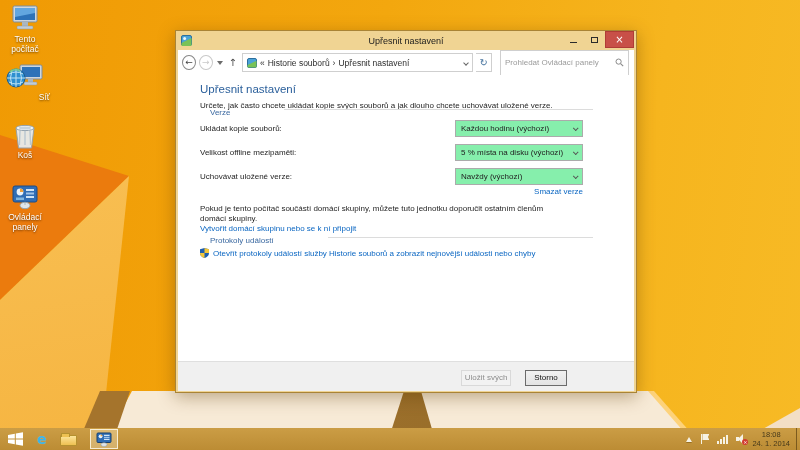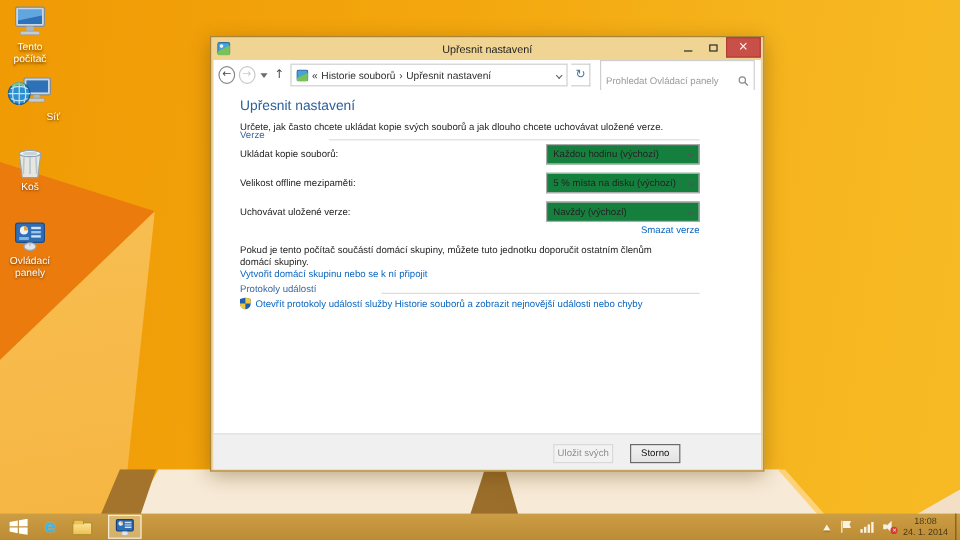--- a/index.html
+++ b/index.html
@@ -52,35 +52,35 @@
   .upg { font-size:10px; margin:0 2px; }
   .addr { width:254px; height:19px; border:1px solid #cfcfcf; display:flex; align-items:center;
           padding:0 4px; gap:3px; font-size:8.5px; color:#2e2e2e; }
   .addr .crumb { white-space:nowrap; }
   .addr .chev { margin-left:auto; width:4px; height:4px; border-right:1px solid #666;
                 border-bottom:1px solid #666; transform:rotate(45deg); }
   .refresh { width:17px; height:19px; border:1px solid #cfcfcf; border-left:none;
              display:flex; align-items:center; justify-content:center;
              font-size:10px; color:#47749f; font-family:"DejaVu Sans",sans-serif; }
   .search { width:136px; height:19px; border:1px solid #cfcfcf; margin-left:5px;
-            display:flex; align-items:flex-start; padding:12px 4px; }
+            display:flex; align-items:center; padding:12px 4px; }
   .search input { border:none; outline:none; flex:1; font-size:8px; min-width:0;
                   font-family:"Liberation Sans",sans-serif; color:#333; }
   .search input::placeholder { color:#9a9a9a; }
 
   #content { position:relative; background:#fff; height:316px; font-size:8px; color:#1e1e1e; }
   #content h1 { position:absolute; left:22px; top:8px; font-size:11.5px; font-weight:400; color:#2a5f9b; }
   .intro { position:absolute; left:22px; top:26px; width:420px; }
-  .grp { position:absolute; left:22px; width:383px; display:flex; align-items:flex-end;gap:48px; }
+  .grp { position:absolute; left:32px; width:383px; display:flex; align-items:flex-start;gap:48px; }
   .grp span { color:#3a68a0; white-space:nowrap; }
   .grp .rule { flex:1; height:1px; background:#dcdcdc; margin-left:6px; margin-top:1px; }
   .g-verze { top:33px; } .g-home { top:124px; } .g-log { top:161px; }
   .srow { position:absolute; left:22px; height:17px; line-height:17px; }
   .r1 { top:45px; } .r2 { top:69px; } .r3 { top:93px; }
-  .combo { position:absolute; left:277px; width:128px; height:17px; background:#15803d;
+  .combo { position:absolute; left:277px; width:128px; height:17px; background:#86efac;
            border:1px solid #ababab; display:flex; align-items:center; padding:0 5px;
            font-size:8px; color:#222; }
   .combo .chev { margin-left:auto; width:4px; height:4px; border-right:1px solid #555;
                  border-bottom:1px solid #555; transform:rotate(45deg) translateY(-1px); }
   a.lnk { color:#0a66c2; text-decoration:none; }
   .smazat { position:absolute; right:51px; top:112px; }
   .hg-text { position:absolute; left:22px; top:129px; width:362px; line-height:9.5px; }
   .hg-link { position:absolute; left:22px; top:149px; }
   .ev-row { position:absolute; left:22px; top:173px; display:flex; align-items:center; gap:4px; white-space:nowrap; }
   #footer { position:absolute; left:0; right:0; bottom:0; height:30px; background:#f0f0f0;

